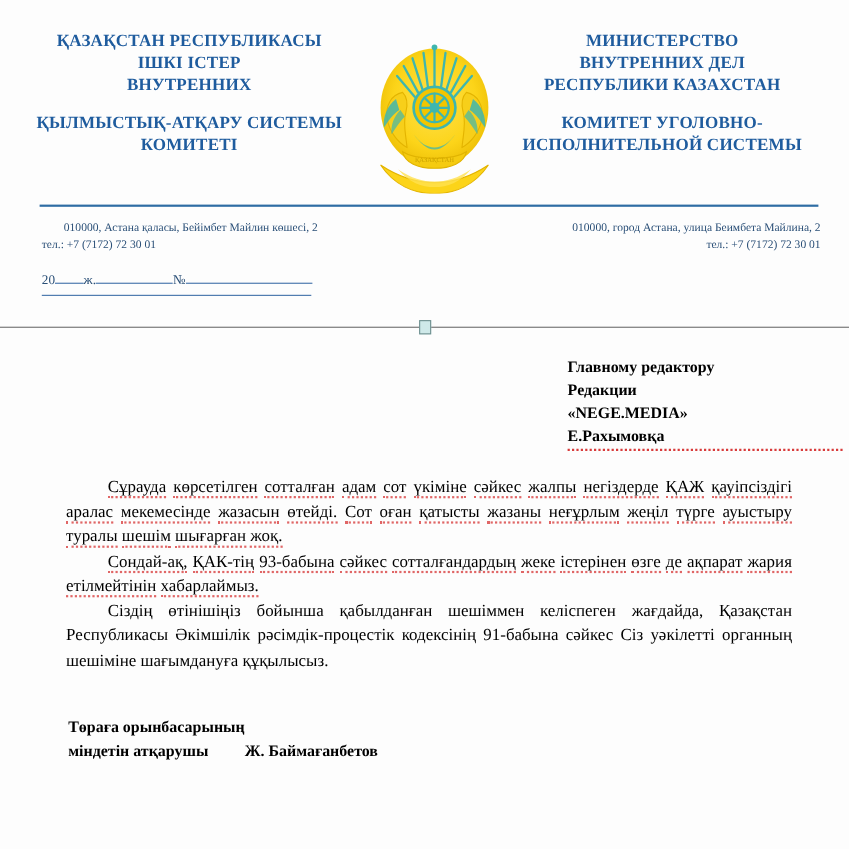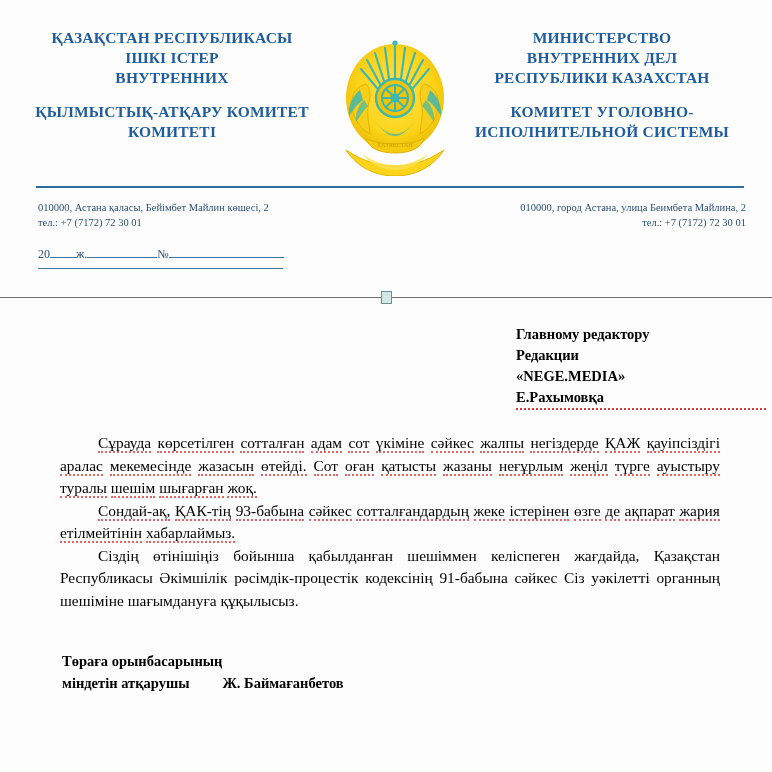--- a/index.html
+++ b/index.html
@@ -71,21 +71,21 @@
   .addr {
     position: absolute;
     top: 200px;
     color: #2a4f77;
     font-family: "Liberation Serif", "DejaVu Serif", serif;
     font-size: 10.5px;
     line-height: 15px;
   }
   .addr-left  { left: 38px;  width: 330px; text-align: left; }
   .addr-right { left: 420px; width: 326px; text-align: right; }
-  .addr .a1 { display: block; }
+  .addr .a1 { display: block; margin-left: 20px; }
   .addr .a2 { display: block; }
 
   
   .datenum {
     position: absolute;
     left: 38px;
     top: 245px;
     width: 280px;
     color: #2a4f77;
     font-family: "Liberation Serif", "DejaVu Serif", serif;
@@ -199,21 +199,21 @@
 
   <div class="letterhead">
 
     <div class="lh-col lh-left">
       <div>
         <span class="lh-line">ҚАЗАҚСТАН РЕСПУБЛИКАСЫ</span>
         <span class="lh-line">ІШКІ ІСТЕР</span>
         <span class="lh-line">ВНУТРЕННИХ</span>
       </div>
       <div class="lh-block2">
-        <span class="lh-line">ҚЫЛМЫСТЫҚ-АТҚАРУ КОМИТЕТ</span>
+        <span class="lh-line">ҚЫЛМЫСТЫҚ-АТҚАРУ СИСТЕМЫ</span>
         <span class="lh-line">КОМИТЕТІ</span>
       </div>
     </div>
 
     <div class="lh-col lh-right">
       <div>
         <span class="lh-line">МИНИСТЕРСТВО</span>
         <span class="lh-line">ВНУТРЕННИХ ДЕЛ</span>
         <span class="lh-line">РЕСПУБЛИКИ КАЗАХСТАН</span>
       </div>

